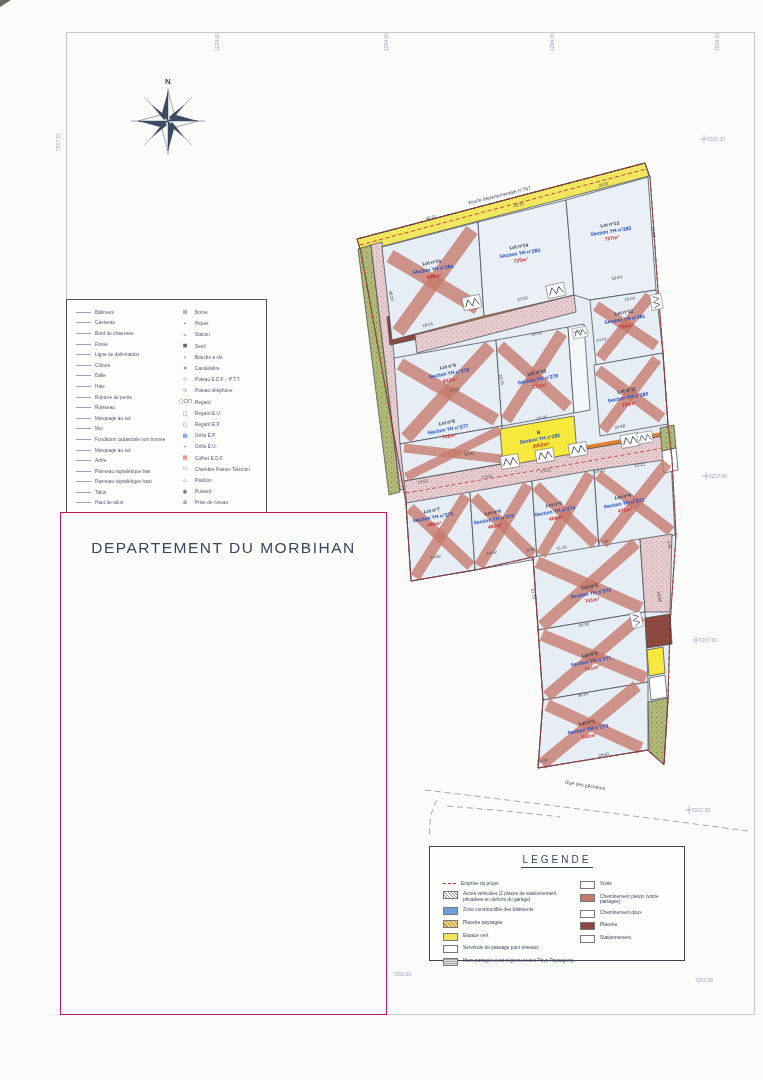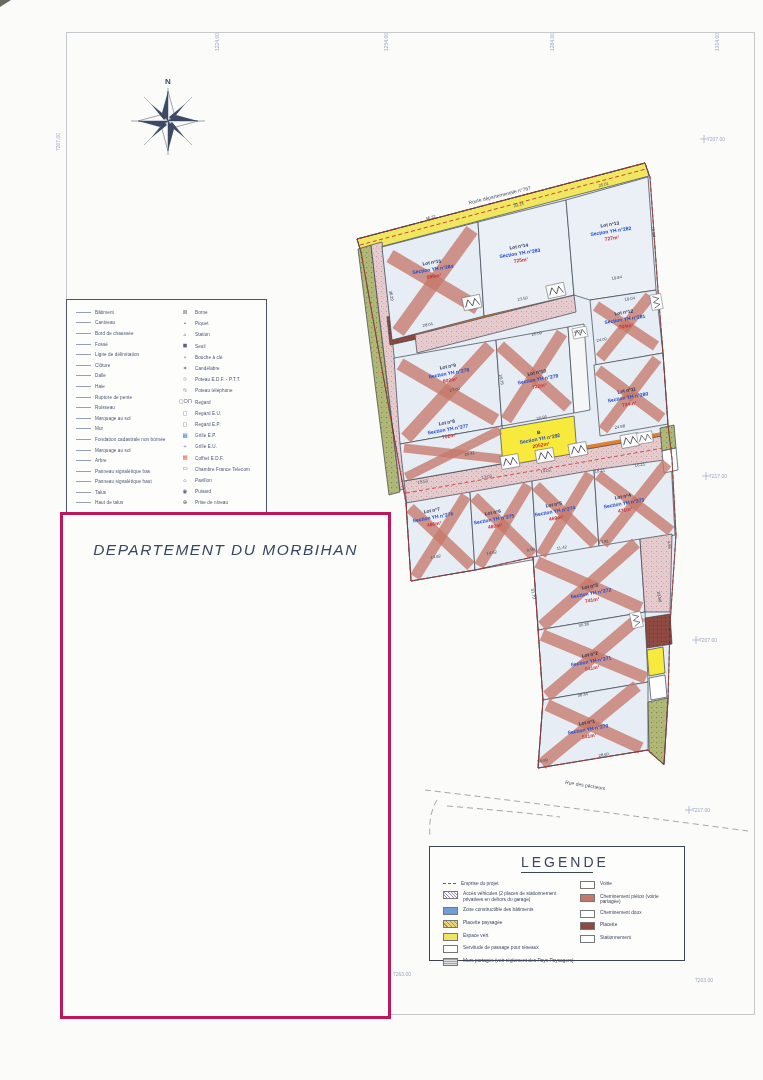--- a/index.html
+++ b/index.html
@@ -17,28 +17,28 @@
   .sl-left{left:9px;width:100px;}
   .sl-right{left:112px;width:86px;}
   .sl-row{display:flex;align-items:center;gap:4px;height:10.6px;}
   .sl-right .sl-row{height:11.2px;}
   .sl-line{width:15px;height:1px;background:#97a0b4;flex:none;}
   .sl-glyph{width:12px;flex:none;font-size:5.5px;color:#5a6378;text-align:center;line-height:1;}
   .sl-label{font-size:4.6px;color:#4a5570;white-space:nowrap;letter-spacing:.1px;}
 
   
   .title-block{position:absolute;left:60px;top:512px;width:325px;height:501px;
-    border:3px solid #be185d;background:#fcfcfa;font-style:italic;}
+    border:1px solid #be185d;background:#fcfcfa;}
   .dept-title{margin-top:26px;text-align:center;font-size:15.5px;letter-spacing:1.5px;
     color:#39465e;font-weight:400;}
 
   
   .legend-box{position:absolute;left:429px;top:846px;width:254px;height:113px;
     border:1px solid #3d4350;background:#fdfdfb;}
-  .legend-title{margin:7px auto 0;width:72px;text-align:center;font-size:14px;
+  .legend-title{margin:7px auto 0;width:72px;text-align:center;font-size:10px;
     letter-spacing:3px;color:#39465e;border-bottom:.8px solid #39465e;padding-bottom:2px;}
   .lg-col{position:absolute;top:34px;}
   .lg-left{left:13px;width:132px;}
   .lg-right{left:150px;width:100px;}
   .lg-row{display:flex;align-items:flex-start;gap:5px;margin-bottom:4.6px;}
   .lg-label{font-size:4.8px;color:#3c4660;line-height:1.2;}
   .lg-swatch{width:13px;height:6px;border:.6px solid #777;flex:none;background:#fff;}
   .sw-dash-red{border:none;height:0;border-top:1.4px dashed #c03333;margin-top:2px;}
   .sw-hatch-gray{background:repeating-linear-gradient(45deg,#fff 0 1.6px,#98a 1.6px 2.4px);}
   .sw-blue{background:#6f9fd8;}

